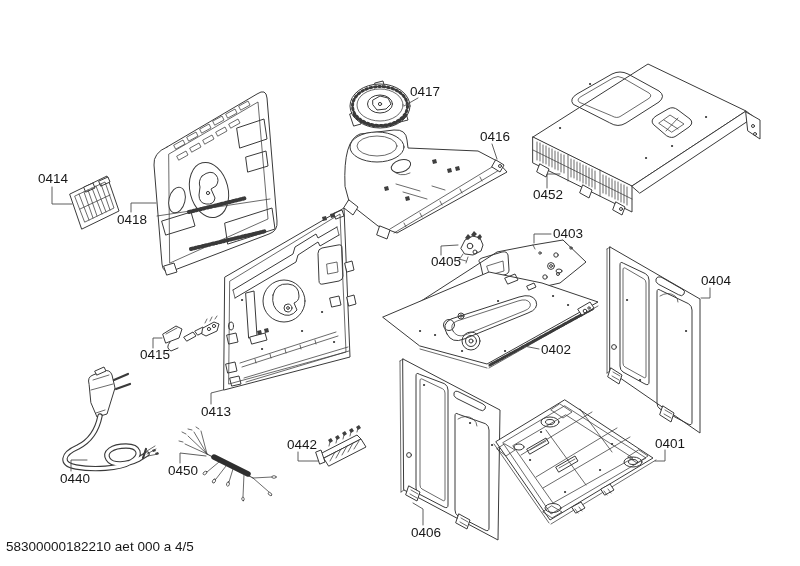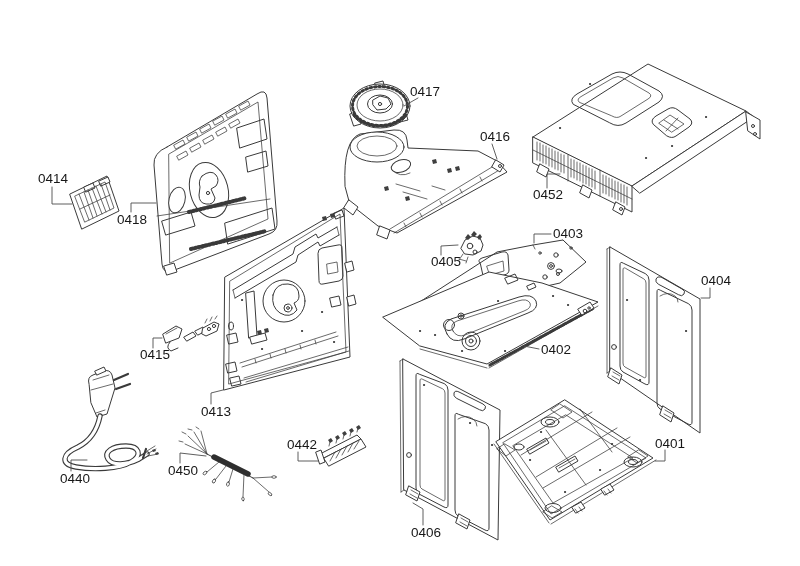--- a/index.html
+++ b/index.html
@@ -320,13 +320,14 @@
   <g>
     <polyline class="leader" points="423,525 423,509 413,503"></polyline>
     <text class="lbl" x="411" y="537">0406</text>
   </g>
   <g>
     <polyline class="leader" points="665,450 665,461 655,461"></polyline>
     <text class="lbl" x="655" y="448">0401</text>
   </g>
 </svg>
 
+<div class="footer">58300000182210 aet 000 a 4/5</div>
 </div>
 
 </body></html>

